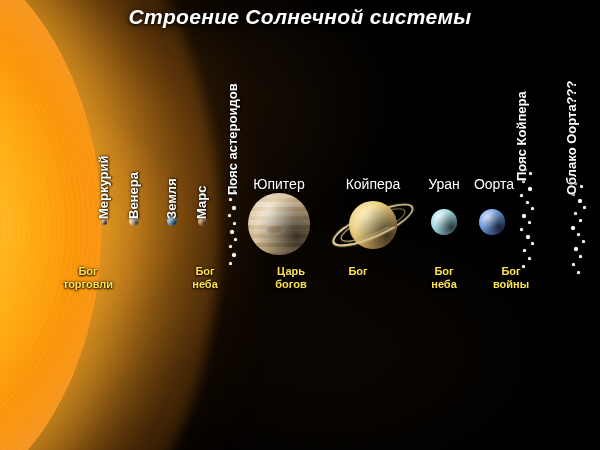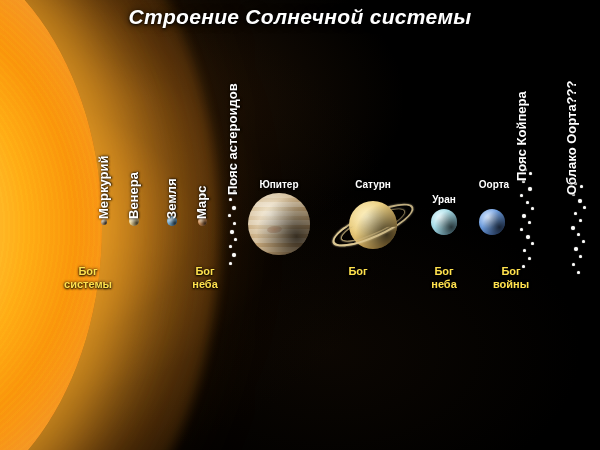--- a/index.html
+++ b/index.html
@@ -104,21 +104,21 @@
   .belt i{position:absolute;display:block;border-radius:50%;background:#fdfdfb;box-shadow:0 0 1px rgba(255,255,255,.8);}
 
   
   .lbl-v{
     position:absolute;color:#fff;font-weight:bold;font-size:13px;line-height:13px;
     letter-spacing:0px;white-space:nowrap;
     transform-origin:left bottom;transform:rotate(-90deg);
     text-shadow:0 0 3px rgba(0,0,0,.9),0 1px 2px rgba(0,0,0,.9);
   }
   .lbl-h{
-    position:absolute;color:#fff;font-weight:bold;font-size:10px;line-height:15px;
+    position:absolute;color:#fff;font-weight:normal;font-size:14px;line-height:15px;
     white-space:nowrap;text-align:center;
     text-shadow:0 0 3px rgba(0,0,0,.9),0 1px 2px rgba(0,0,0,.9);
   }
   .lbl-role{
     position:absolute;color:#ffe14d;font-weight:bold;font-size:11px;line-height:13px;
     text-align:center;white-space:nowrap;
     text-shadow:0 0 3px rgba(0,0,0,.95),0 1px 2px rgba(0,0,0,.95);
   }
   .lbl-role span{display:block;}
 
@@ -239,35 +239,39 @@
     <i style="left:11px;top:89px;width:3px;height:3px;"></i>
   </div>
 
   <div class="lbl-v" style="left:110px;top:206px;">Меркурий</div>
   <div class="lbl-v" style="left:140px;top:206px;">Венера</div>
   <div class="lbl-v" style="left:178px;top:206px;">Земля</div>
   <div class="lbl-v" style="left:208px;top:206px;">Марс</div>
   <div class="lbl-v" style="left:239px;top:182px;white-space:pre-line;">Пояс астероидов</div>
 
   <div class="lbl-h" style="left:248px;top:177px;width:62px;">Юпитер</div>
-  <div class="lbl-h" style="left:338px;top:177px;width:70px;">Сатурн</div>
-  <div class="lbl-h" style="left:414px;top:192px;width:60px;">Уран</div>
+  <div class="lbl-h" style="left:338px;top:177px;width:70px;">Койпера</div>
+  <div class="lbl-h" style="left:414px;top:177px;width:60px;">Уран</div>
   <div class="lbl-h" style="left:466px;top:177px;width:56px;">Оорта</div>
 
   <div class="lbl-v" style="left:528px;top:168px;">Пояс Койпера</div>
   <div class="lbl-v" style="left:578px;top:182px;">Облако Оорта???</div>
 
   <div class="lbl-role" style="left:58px;top:265px;width:60px;">
     <span>Бог</span>
-    <span>системы</span>
+    <span>торговли</span>
   </div>
   <div class="lbl-role" style="left:175px;top:265px;width:60px;">
     <span>Бог</span>
     <span>неба</span>
   </div>
+  <div class="lbl-role" style="left:262px;top:265px;width:58px;">
+    <span>Царь</span>
+    <span>богов</span>
+  </div>
   <div class="lbl-role" style="left:316px;top:265px;width:84px;">
     <span>Бог</span>
   </div>
   <div class="lbl-role" style="left:416px;top:265px;width:56px;">
     <span>Бог</span>
     <span>неба</span>
   </div>
   <div class="lbl-role" style="left:480px;top:265px;width:62px;">
     <span>Бог</span>
     <span>войны</span>

